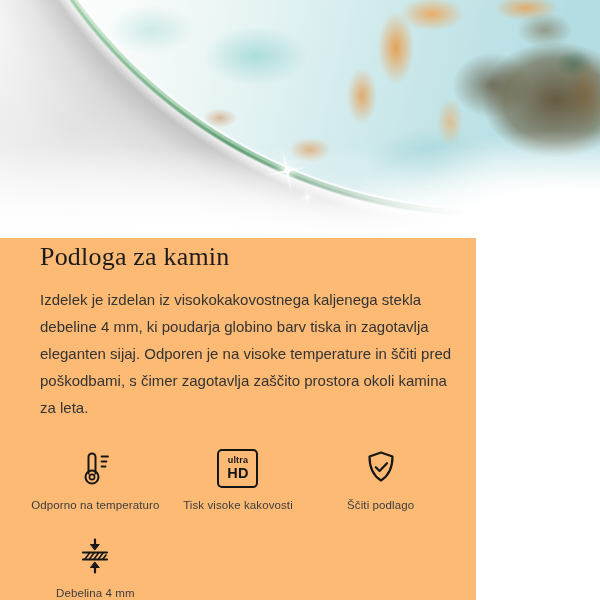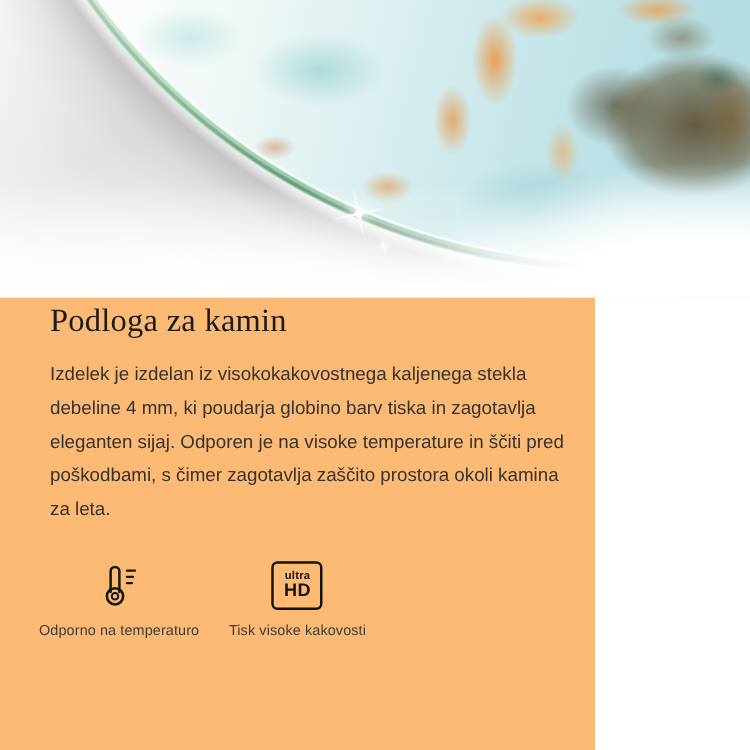--- a/index.html
+++ b/index.html
@@ -164,19 +164,41 @@
       <div class="feature">
         <div class="icon-box">
           <div class="hd-box">
             <span class="hd-top">ultra</span>
             <span class="hd-bottom">HD</span>
           </div>
         </div>
         <div class="label">Tisk visoke kakovosti</div>
       </div>
 
-
-
-
+      <div class="feature">
+        <div class="icon-box">
+          <svg width="40" height="40" viewBox="0 0 40 40">
+            <path d="M20 4.5 L31.5 8.5 C31.5 19.5 28 27.5 20 32.5 C12 27.5 8.5 19.5 8.5 8.5 Z" stroke-width="2.2"></path>
+            <path d="M14.8 19.2 L18.6 23 L26 15.2" stroke-width="2.2"></path>
+          </svg>
+        </div>
+        <div class="label">Ščiti podlago</div>
+      </div>
+
+
+
+      <div class="feature">
+        <div class="icon-box">
+          <svg width="40" height="40" viewBox="0 0 40 40">
+            <path d="M20 3.5 V8" stroke-width="2.2"></path>
+            <path d="M15.8 8.5 H24.2 L20 13.8 Z" fill="#161616" stroke-width="1"></path>
+            <path d="M20 36.5 V32" stroke-width="2.2"></path>
+            <path d="M15.8 31.5 H24.2 L20 26.2 Z" fill="#161616" stroke-width="1"></path>
+            <path d="M8 16.5 H32 M8 23.5 H32" stroke-width="2.2"></path>
+            <path d="M10 23 L14.5 17 M14.5 23 L19 17 M19 23 L23.5 17 M23.5 23 L28 17 M28 23 L31 19" stroke-width="1.6"></path>
+          </svg>
+        </div>
+        <div class="label">Debelina 4 mm</div>
+      </div>
 
     </div>
   </section>
 </div>
 
 </body></html>

